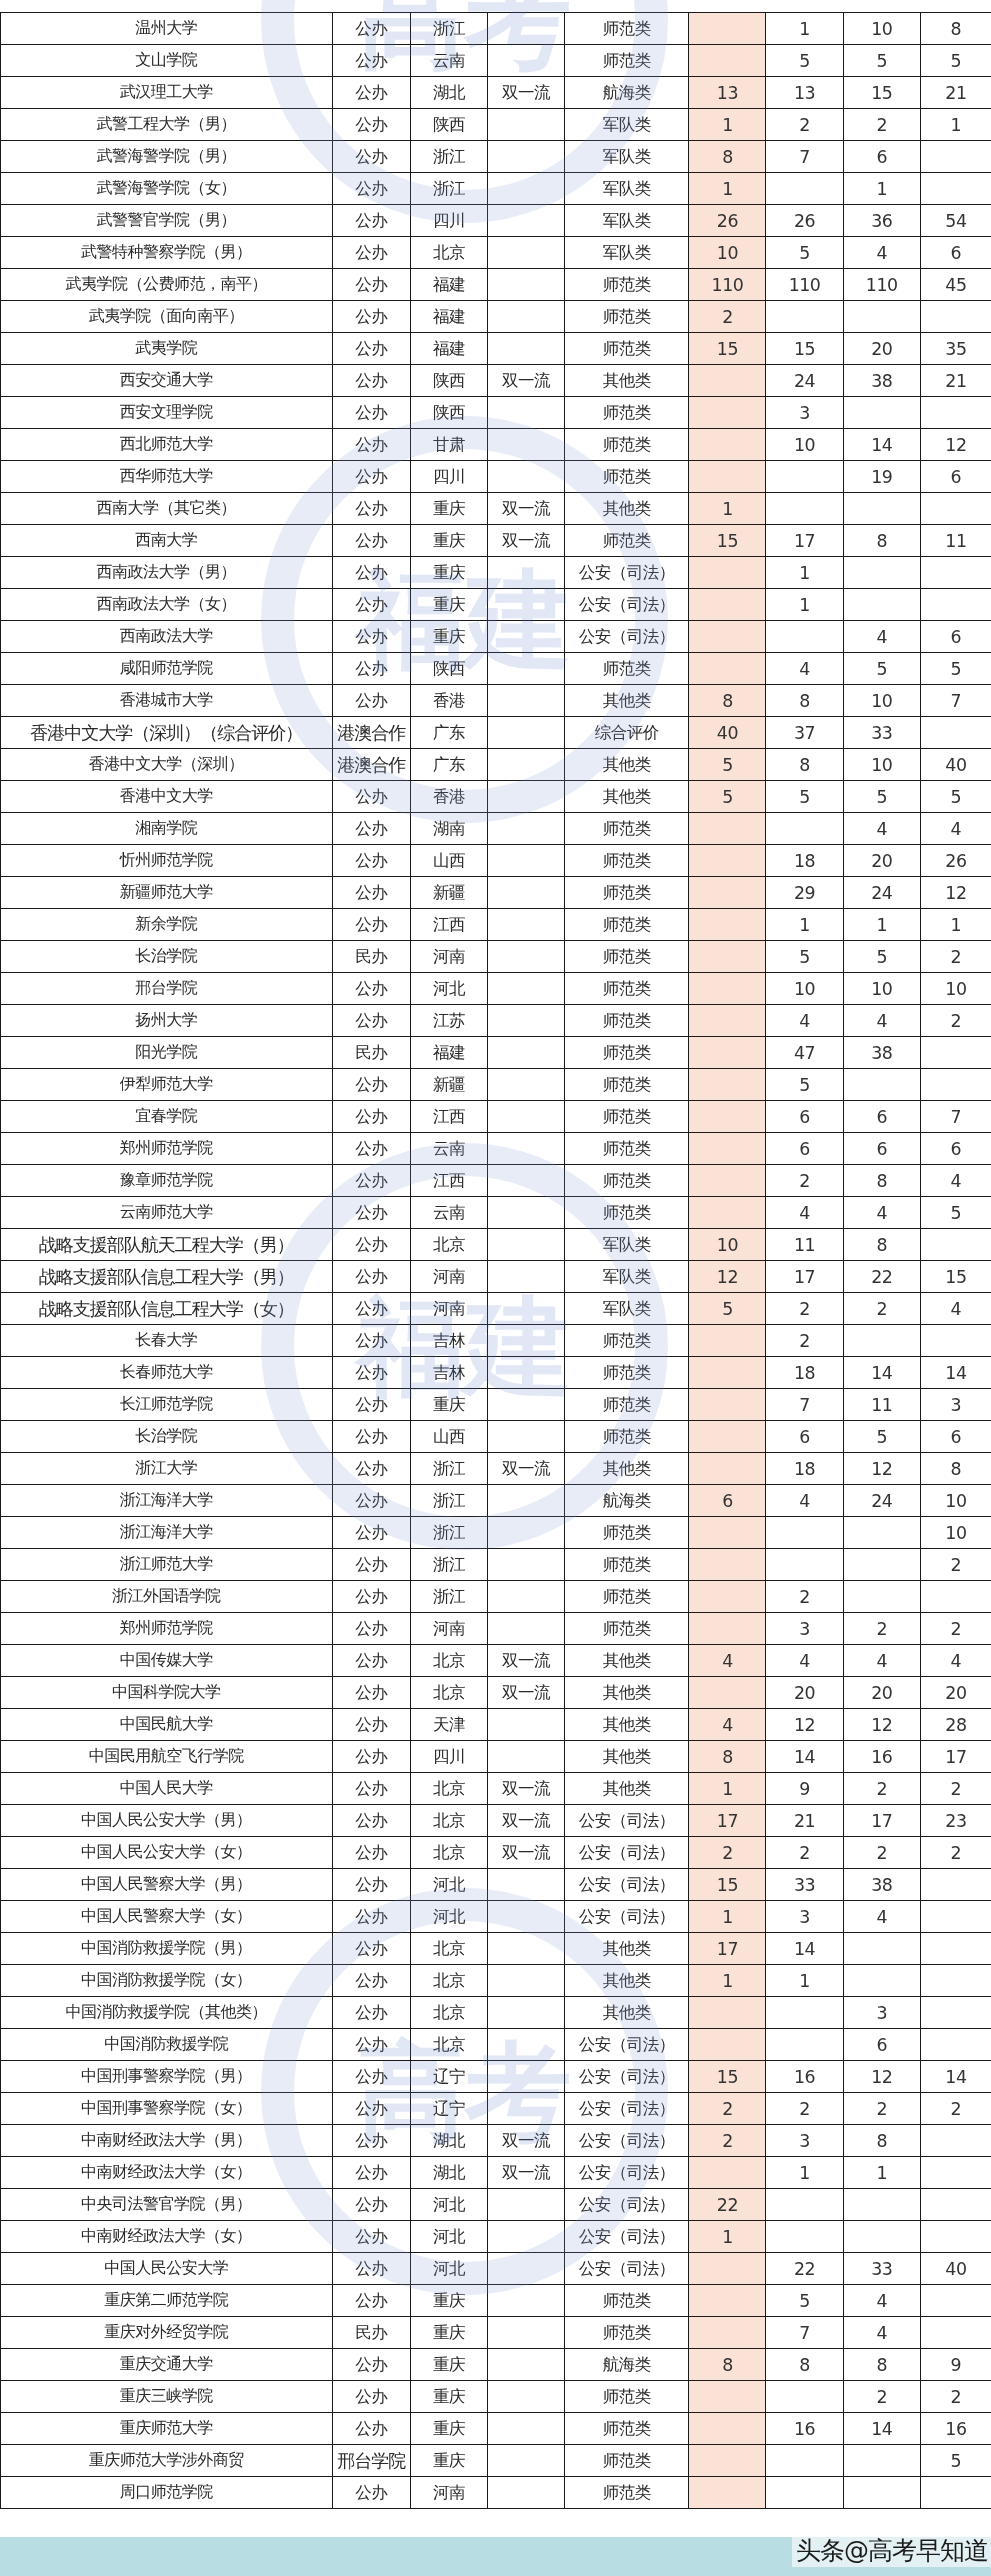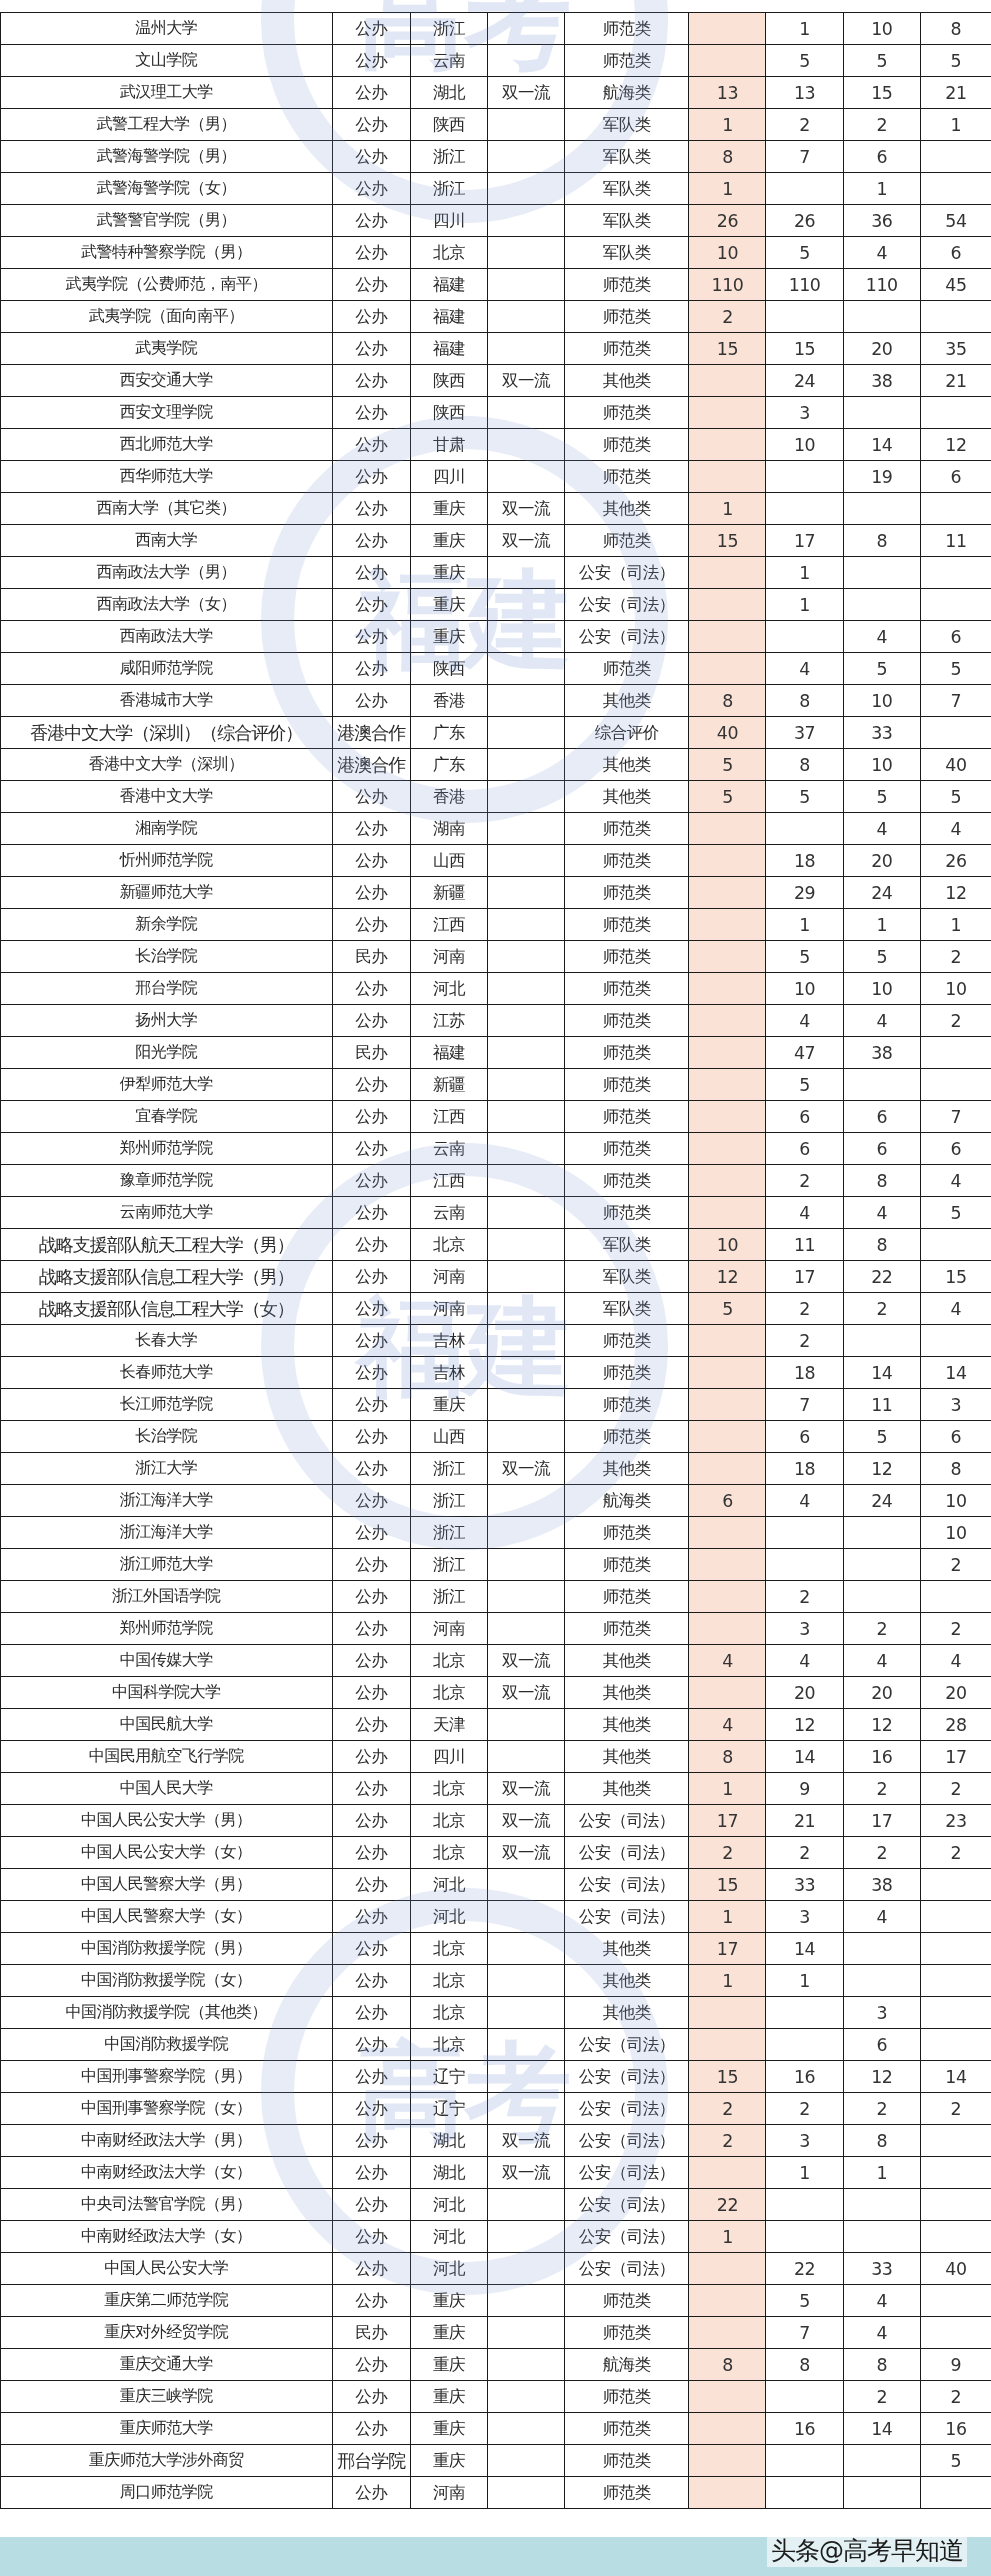--- a/index.html
+++ b/index.html
@@ -38,21 +38,21 @@
   td.name { font-size: 16px; }
   td.narrow { font-size: 18px; letter-spacing: -1px; margin-left: 36px; }
   .footer-band {
     position: absolute;
     left: 0; top: 2537px;
     width: 992px; height: 39px;
     background: #b8dde3;
   }
   .watermark-text {
     position: absolute;
-    right: 25px; top: 2534px;
+    right: 0; top: 2534px;
     font-size: 25px;
     color: #1c1c1c;
     font-family: "DejaVu Sans", sans-serif;
     background: rgba(255,255,255,0.6);
     padding: 0 3.9px;
     letter-spacing: -1px;
   }
   .stamp {
     position: absolute;
     width: 407px; height: 407px;

